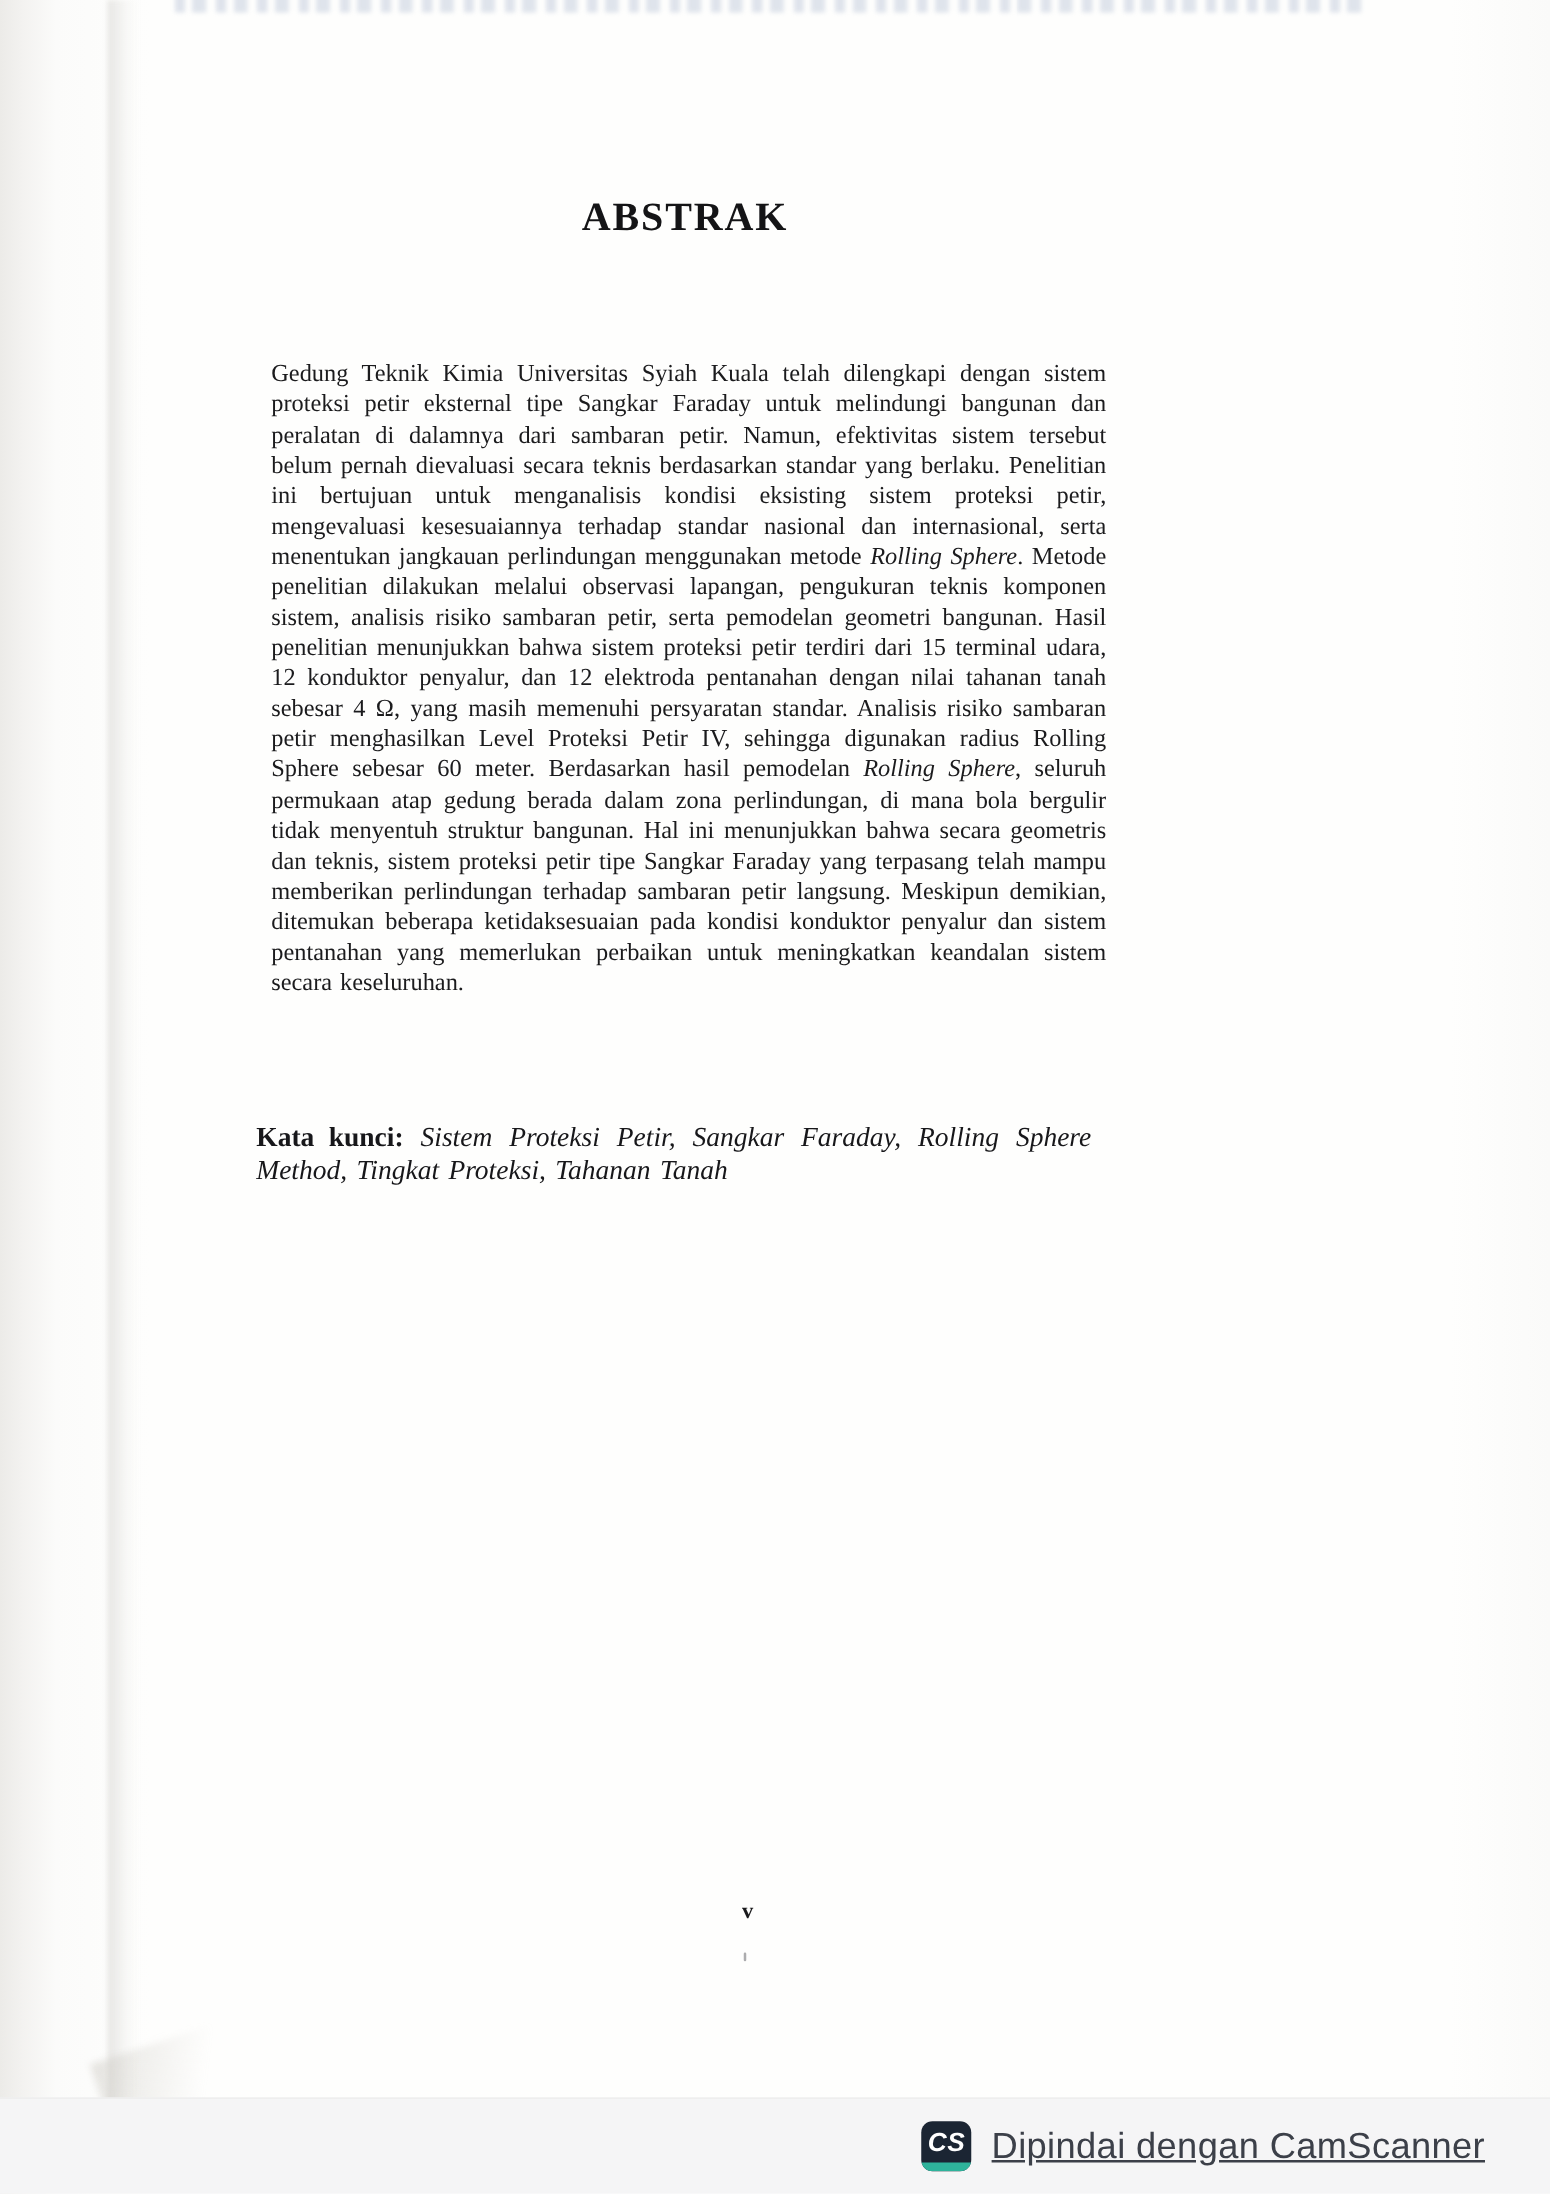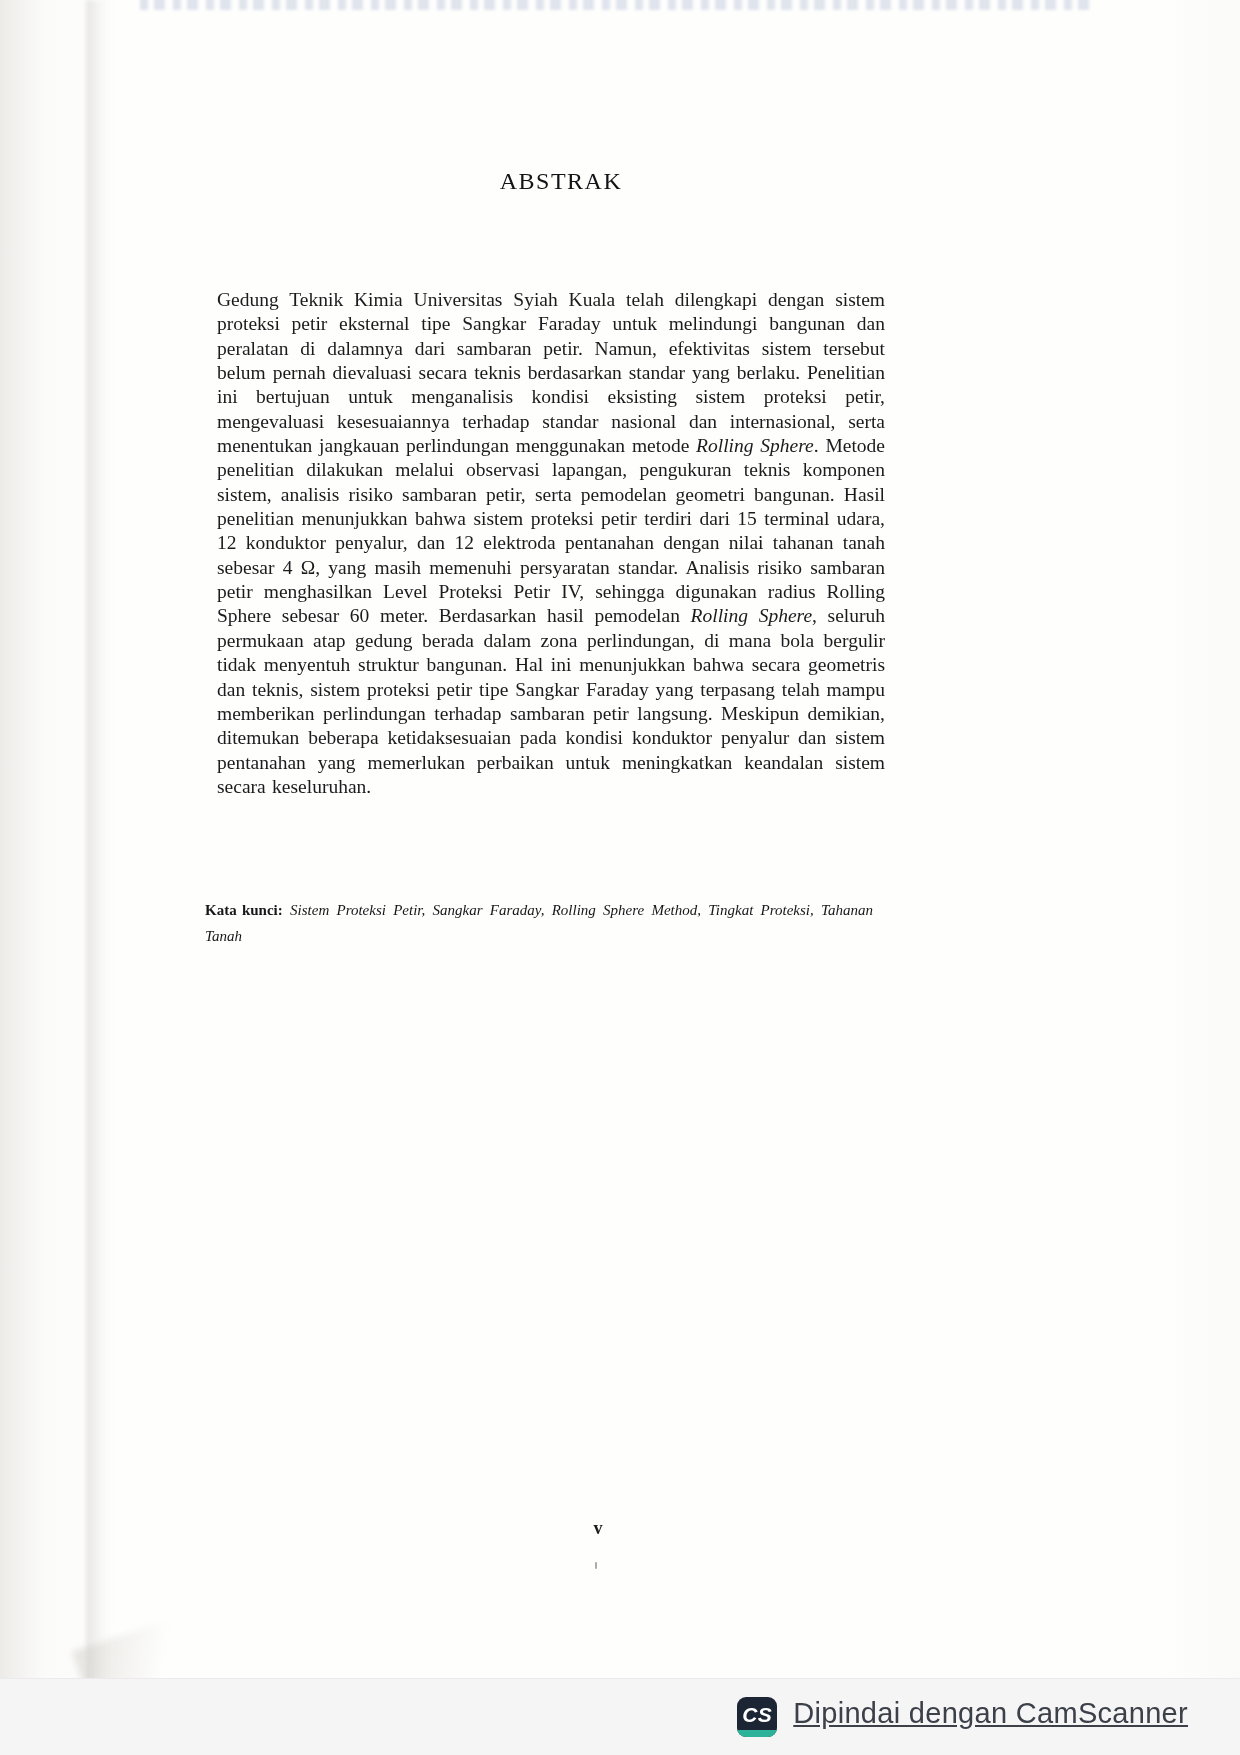--- a/index.html
+++ b/index.html
@@ -55,24 +55,24 @@
     height: 60px;
     background: linear-gradient(115deg, rgba(200,197,190,0.45), rgba(255,255,255,0) 65%);
     transform: rotate(-18deg);
     filter: blur(3px);
   }
   .title {
     position: absolute;
     left: 0;
     top: 152px;
     width: 1090px;
-    margin: 16px;
+    margin: 3px;
     text-align: center;
-    font-size: 24px;
-    font-weight: normal;
+    font-size: 32px;
+    font-weight: bold;
     letter-spacing: 1.5px;
     color: #141416;
   }
   .abstract {
     position: absolute;
     left: 205px;
     top: 276px;
     width: 668px;
     margin: 12px;
     font-size: 19.5px;
@@ -80,21 +80,21 @@
     text-align: justify;
     word-spacing: 1.5px;
     color: #1b1b1d;
   }
   .keywords {
     position: absolute;
     left: 205px;
     top: 897px;
     width: 668px;
     margin: 0;
-    font-size: 15px;
+    font-size: 22px;
     line-height: 26px;
     text-align: justify;
     color: #17171a;
   }
   .kw-label {
     font-weight: bold;
     font-style: normal;
   }
   .kw-text {
     font-style: italic;
@@ -127,21 +127,21 @@
     height: 76px;
     background: #f5f5f6;
     border-top: 1px solid #ebebec;
   }
   .watermark {
     position: absolute;
     right: 52px;
     top: 50%;
     transform: translateY(-50%);
     display: flex;
-    align-items: flex-start;
+    align-items: center;
     gap: 16px;
     font-family: "Liberation Sans", sans-serif;
   }
   .cs-icon {
     position: relative;
     width: 40px;
     height: 40px;
     background: #1b2533;
     border-radius: 9px;
     overflow: hidden;

